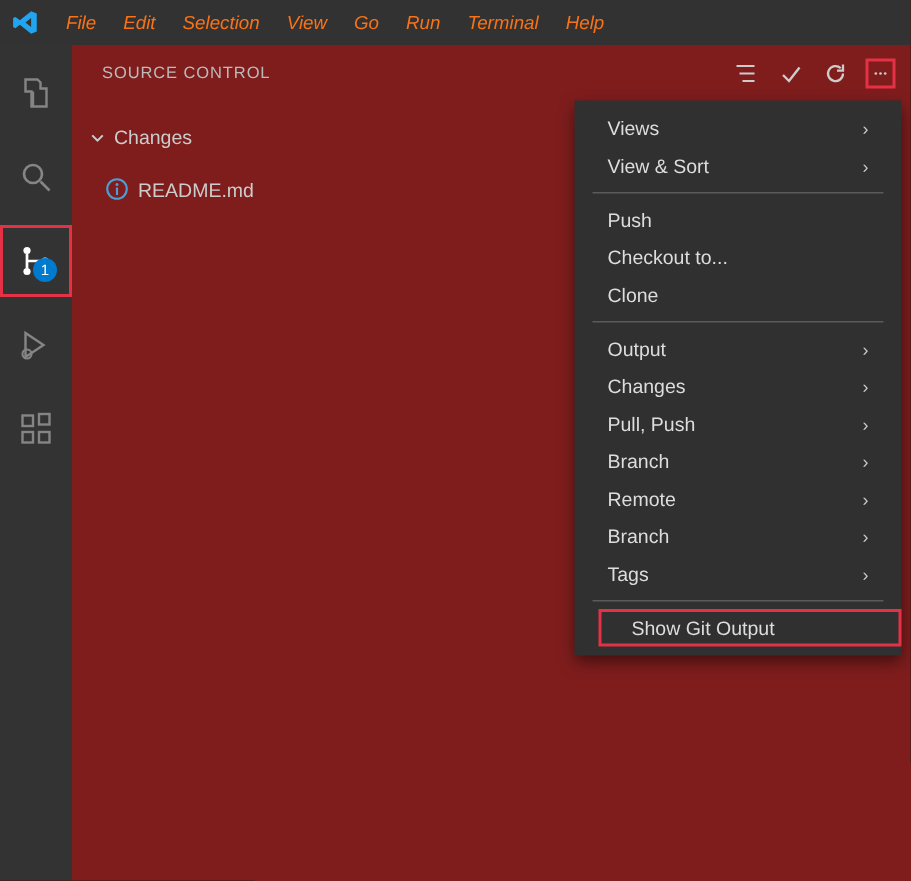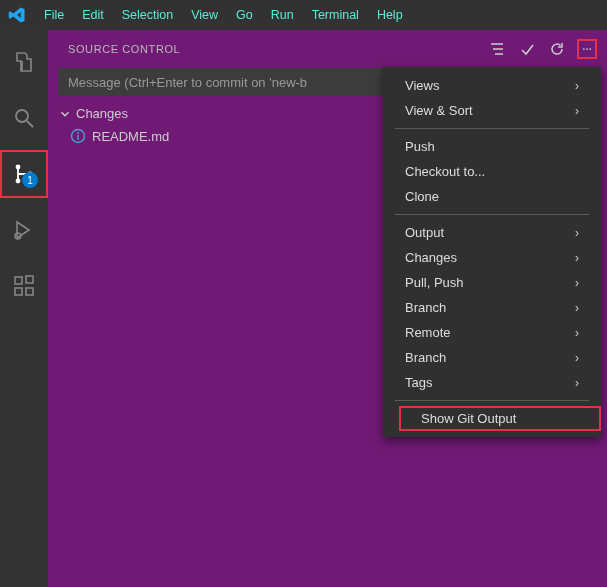--- a/index.html
+++ b/index.html
@@ -1,35 +1,35 @@
 <!DOCTYPE html>
 <html><head>
 <meta charset="utf-8">
 <style>
   * { margin: 0; padding: 0; box-sizing: border-box; font-family: -apple-system, "Segoe UI", sans-serif; }
   body { background: #1e1e1e; color: #cccccc; width: 607px; height: 587px; overflow: hidden; position: relative; }
   
   .titlebar { height: 30px; background: #323233; display: flex; align-items: center; padding-left: 8px; }
   .app-logo { width: 18px; height: 18px; margin-right: 10px; }
   .menu { display: flex; gap: 2px; }
-  .menu-item { font-size: 12.5px; color: #5eead4; padding: 4px 8px; border-radius: 4px; cursor: default; }
+  .menu-item { font-size: 12.5px; color: #f97316; padding: 4px 8px; border-radius: 4px; cursor: default; font-style: italic; }
 
   .main { display: flex; height: calc(100% - 30px); }
 
   .activitybar { width: 48px; background: #333333; display: flex; flex-direction: column; align-items: center; padding-top: 8px; gap: 8px; }
   .activity-item { width: 48px; height: 48px; display: flex; align-items: center; justify-content: center; position: relative; }
   .activity-item svg { width: 24px; height: 24px; }
   .activity-item .stroke { stroke: #858585; }
   .activity-item.active .stroke { stroke: #ffffff; }
   .activity-item .fill { fill: #858585; }
   .activity-item.active .fill { fill: #ffffff; }
   .activity-badge { position: absolute; bottom: 8px; right: 8px; background: #007acc; color: #fff; border-radius: 50%; width: 16px; height: 16px; font-size: 10px; display: flex; align-items: center; justify-content: center; }
   .highlight-box { border: 2px solid #e43145; }
 
-  .sidebar { flex: 1; background: #701a75; display: flex; flex-direction: column; }
+  .sidebar { flex: 1; background: #7f1d1d; display: flex; flex-direction: column; gap: 12px; }
   .panel-header { display: flex; align-items: center; justify-content: space-between; padding: 8px 10px 8px 20px; height: 38px; }
   .panel-title { font-size: 11px; letter-spacing: 0.6px; color: #bbbbbb; text-transform: uppercase; }
   .panel-actions { display: flex; align-items: center; gap: 10px; }
   .panel-actions .icon-btn { width: 20px; height: 20px; display: flex; align-items: center; justify-content: center; }
   .more-highlight { border: 2px solid #e43145; padding: 1px 3px; }
   
   .commit-box { margin: 0 10px 6px 10px; background: #3c3c3c; height: 28px; display: flex; align-items: center; padding: 0 10px; }
   .commit-box input { background: transparent; border: none; outline: none; color: #cccccc; font-size: 13px; width: 100%; }
   .commit-box input::placeholder { color: #9a9a9a; }
 
@@ -130,23 +130,20 @@
         <span class="icon-btn more-highlight">
           <svg width="16" height="16" viewBox="0 0 16 16">
               <circle cx="3" cy="8" r="1.4" fill="#cccccc"></circle>
               <circle cx="8" cy="8" r="1.4" fill="#cccccc"></circle>
               <circle cx="13" cy="8" r="1.4" fill="#cccccc"></circle>
             </svg>
         </span>
       </div>
     </div>
 
-    <div class="commit-box">
-      <input placeholder="Message (Ctrl+Enter to commit on 'new-b" style="">
-    </div>
 
     <div class="section-header">
       <svg class="chevron" width="14" height="14" viewBox="0 0 16 16">
           <path stroke="#cccccc" stroke-width="1.6" fill="none" d="M4 6l4 4 4-4"></path>
         </svg>
       <span>Changes</span>
     </div>
 
     <div class="file-row">
       <div class="file-left">

